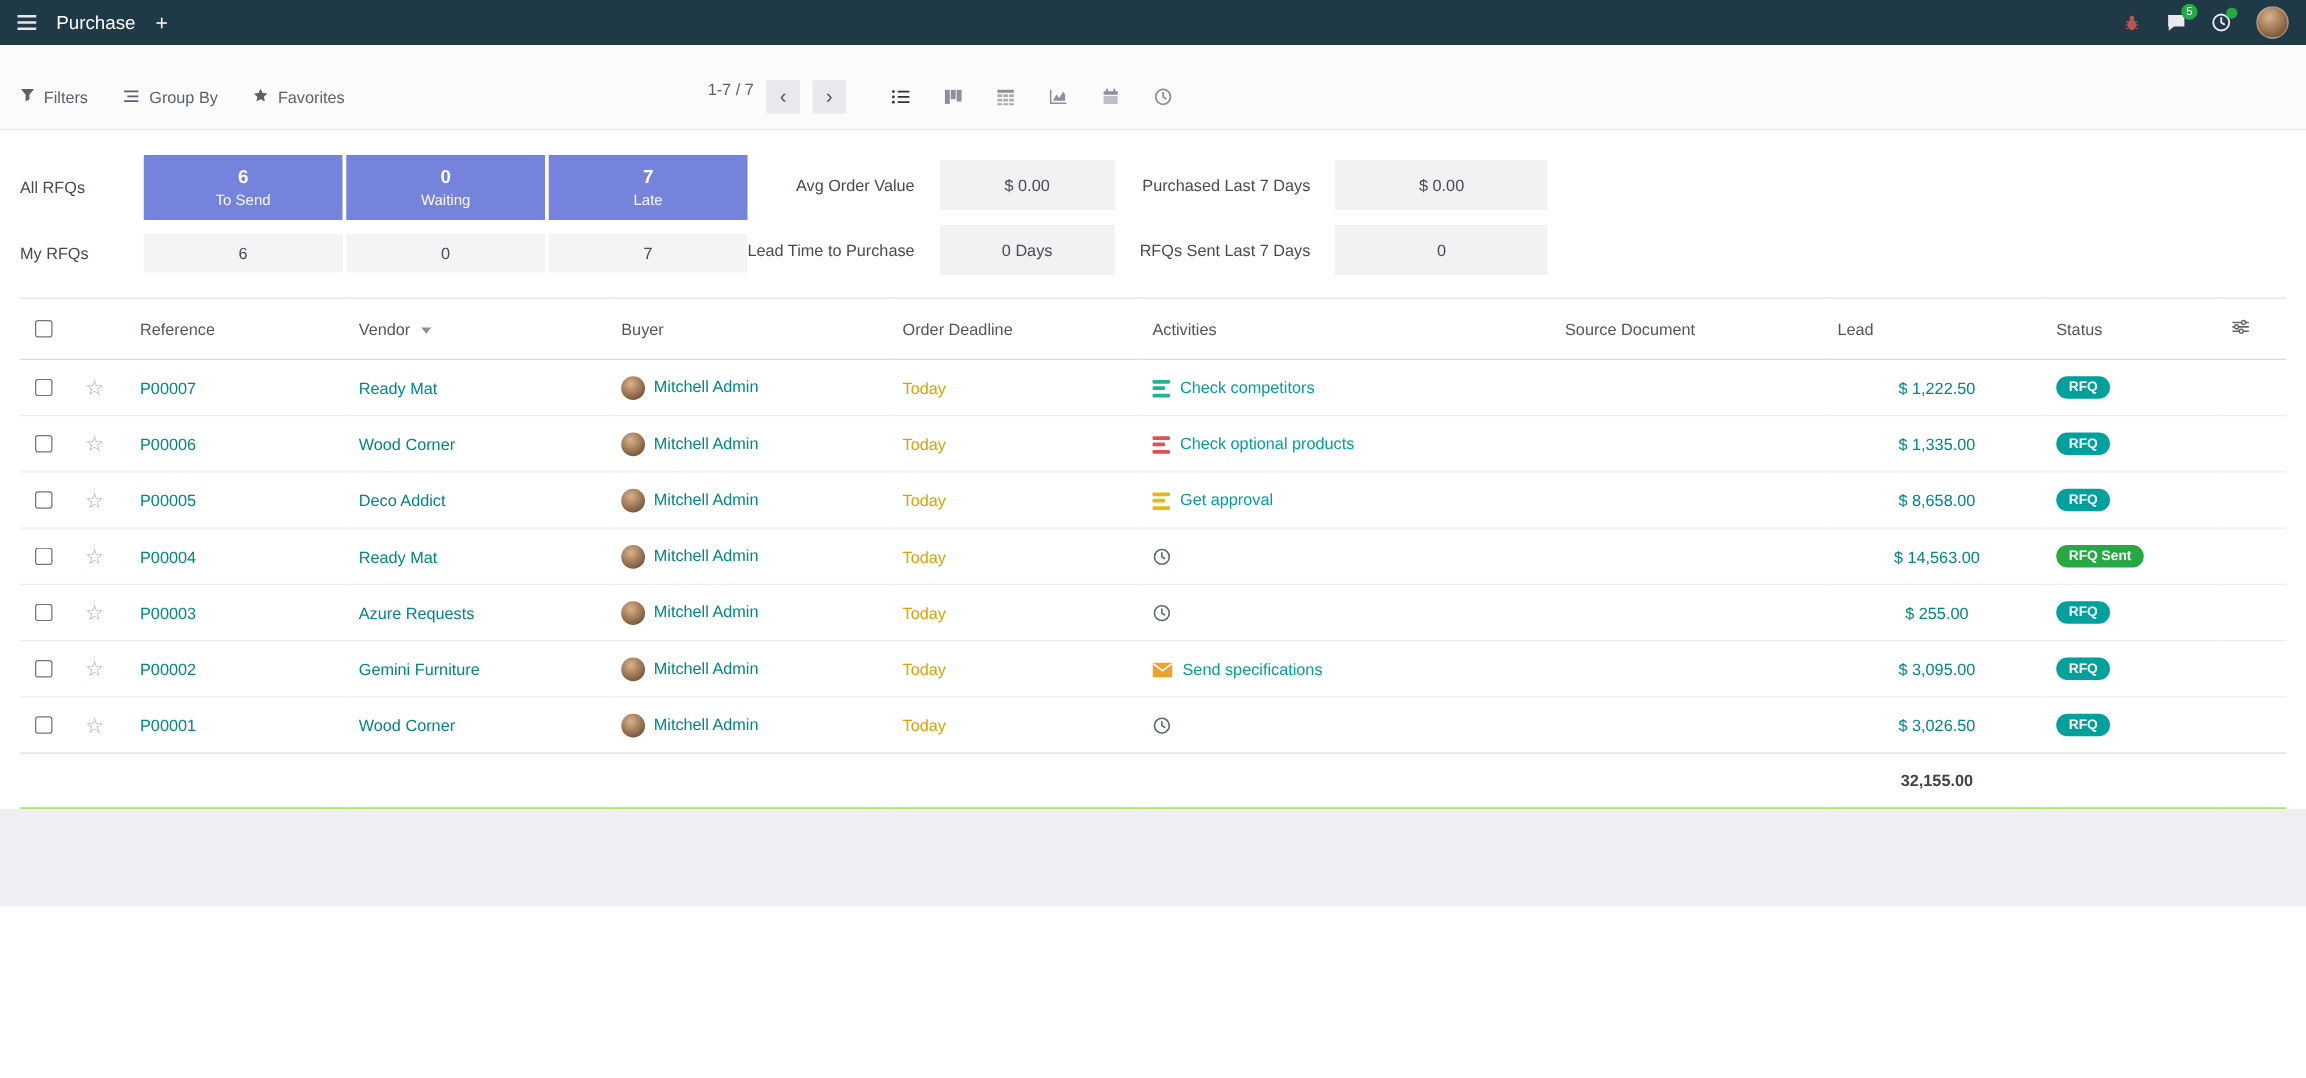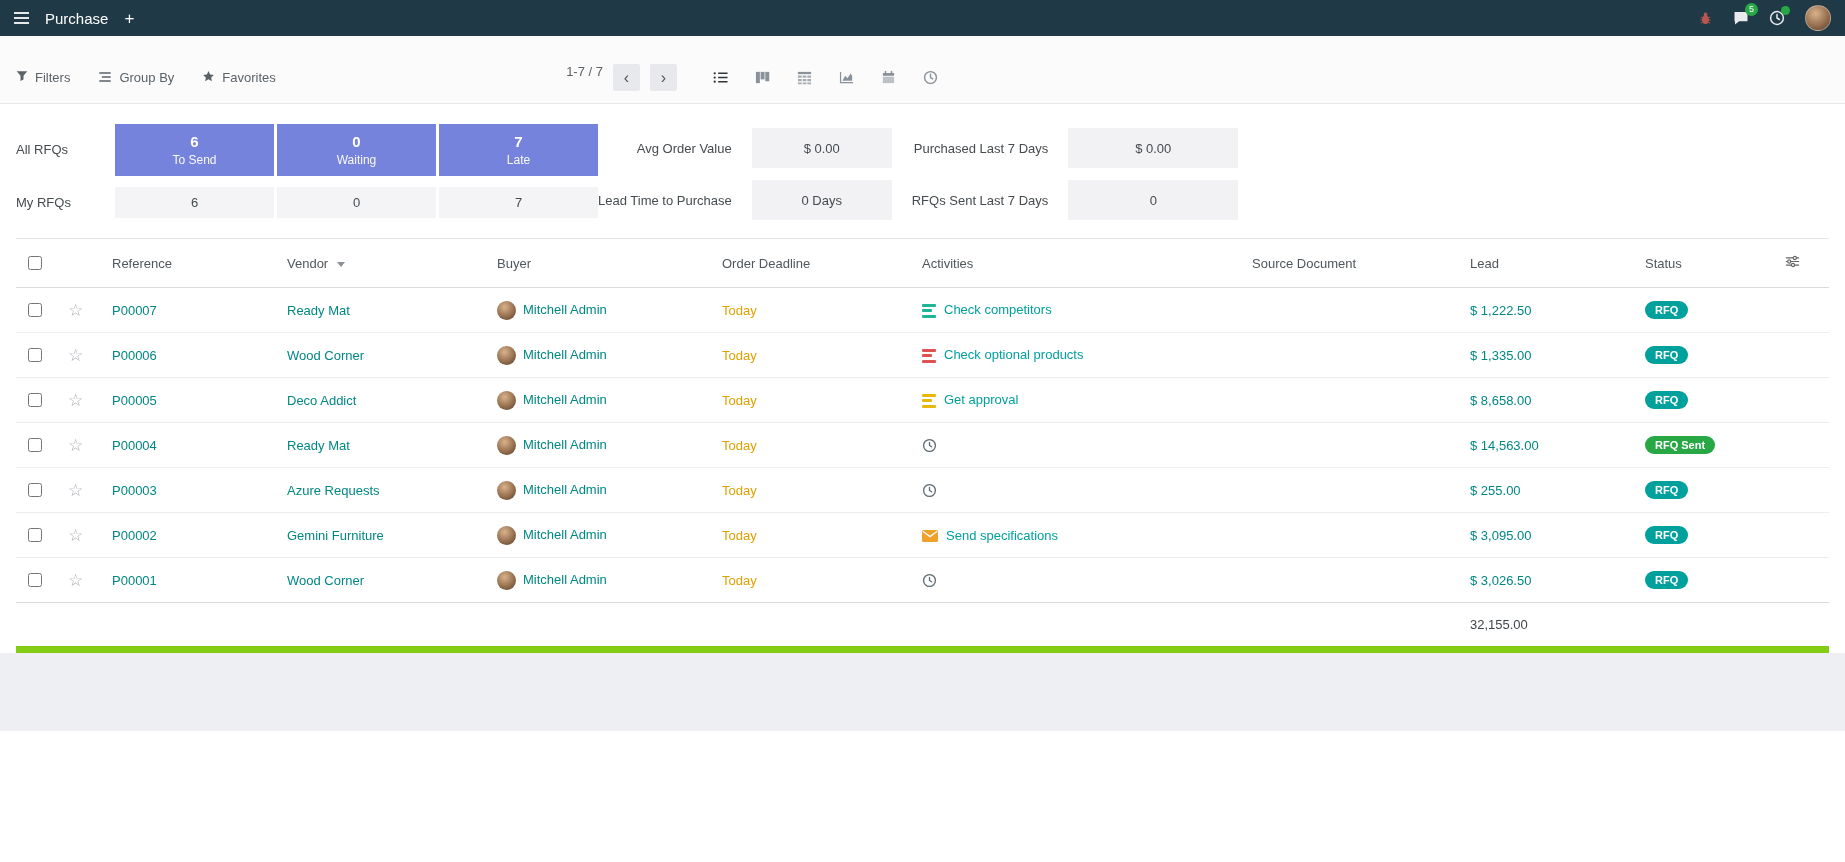--- a/index.html
+++ b/index.html
@@ -51,34 +51,34 @@
   .mybox{background:#f4f4f6;height:31px;display:flex;align-items:center;justify-content:center;color:#454b4f;cursor:pointer}
   .dash-right{display:grid;grid-template-columns:max-content 140px max-content 170px;column-gap:20px;row-gap:12px;align-items:center;margin-top:6px}
   .stat-label{text-align:right;color:#454b4f}
   .stat-box{background:#f2f2f5;height:40px;display:flex;align-items:center;justify-content:center;color:#454b4f;cursor:pointer}
 
   
   .rfq-table{width:calc(100% - 32px);margin:4px 16px 0;border-collapse:collapse;table-layout:fixed}
   .rfq-table th{font-weight:500;color:#50565b;text-align:left;padding:14px 8px;border-top:1px solid #e4e4e7;border-bottom:1px solid #d9dadd;font-size:13px;cursor:pointer;white-space:nowrap}
   .rfq-table td{padding:12px 8px;border-top:1px solid #ededf0;font-size:13px;vertical-align:middle;white-space:nowrap;overflow:hidden}
   .rfq-table tbody tr:first-child td{border-top:none}
-  .th-total,.col-total{text-align:left}
+  .th-total,.col-total{text-align:center}
   .th-gear{text-align:right}
   .link{color:var(--link-color,#008784)}
   .act-label{color:var(--activity-link,#00a09d)}
   .deadline{color:var(--deadline-color,#dfa100)}
   .col-total{color:var(--link-color,#008784)}
   .star{color:#a9aeb3;font-size:17px;cursor:pointer;line-height:1}
   .cbx{width:14px;height:14px;cursor:pointer}
   .avatar-sm{display:inline-block;width:19px;height:19px;border-radius:50%;background:radial-gradient(circle at 40% 32%,#d9b28c 0%,#96704f 55%,#503b2b 100%);vertical-align:middle;margin-right:7px}
   .pill{display:inline-block;color:#fff;font-size:11px;font-weight:700;padding:3px 10px;border-radius:11px}
   .act-icon{display:inline-flex;vertical-align:middle;margin-right:8px;cursor:pointer}
   .act-bars{display:inline-flex;flex-direction:column;gap:2.5px;width:14px}
   .act-bars b{height:3px;border-radius:1px;display:block;width:100%}
-  .rfq-table tfoot td{border-top:1px solid #d9dadd;border-bottom:7px solid #84cc16;padding:14px 8px;font-weight:400;color:#3f4449}
+  .rfq-table tfoot td{border-top:1px solid #d9dadd;border-bottom:1px solid #84cc16;padding:14px 8px;font-weight:700;color:#3f4449}
   .sort-caret{display:inline-block;width:0;height:0;border-left:4px solid transparent;border-right:4px solid transparent;border-top:5px solid #8a9198;margin-left:9px;vertical-align:middle}
   .bottom-band{height:78px;background:#edeff2}
 </style>
 </head>
 <body>
 
 <header class="navbar">
   <div class="nav-left">
     <span class="hamburger">
         <i></i>

